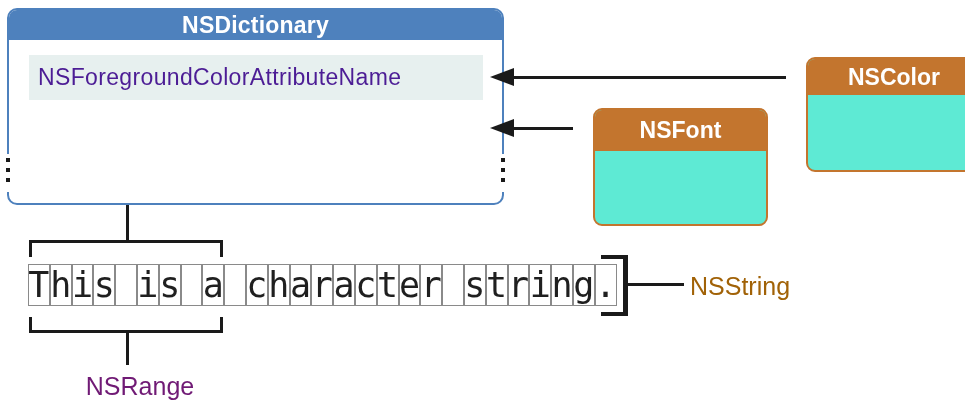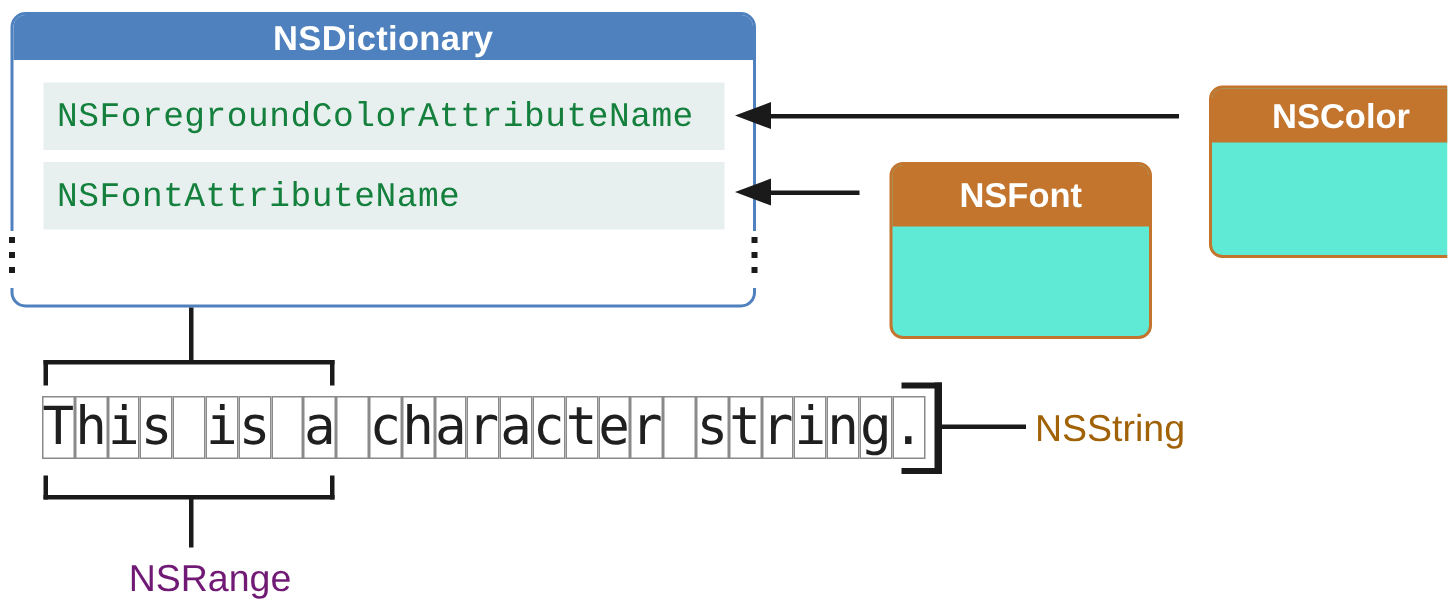--- a/index.html
+++ b/index.html
@@ -17,22 +17,22 @@
   .dict-header{
     position:absolute;left:0;top:0;right:0;height:30px;
     background:var(--blue,#4E81BD);border-radius:8px 8px 0 0;
     display:flex;align-items:center;justify-content:center;
     color:#fff;font-weight:bold;font-size:23px;letter-spacing:.2px;
   }
   .dict-row{
     position:absolute;left:29px;width:454px;height:45px;
     background:var(--row_bg,#E7F0EF);
     display:flex;align-items:center;padding-left:9px;box-sizing:border-box;
-    font-family:Liberation Mono, monospace;font-size:23px;letter-spacing:.35px;
-    color:#15803d;white-space:pre;
+    font-family:Liberation Sans, sans-serif;font-size:23px;letter-spacing:.35px;
+    color:#4c1d95;white-space:pre;
   }
   .row1{top:55px;} .row2{top:108px;}
   .gap-patch{position:absolute;background:#fff;}
   .gap-left{left:5px;top:154px;width:7px;height:38px;}
   .gap-right{left:499px;top:154px;width:7px;height:38px;}
   .dots{position:absolute;width:4px;display:flex;flex-direction:column;gap:6px;}
   .dots div{width:4px;height:4px;background:#1a1a1a;}
   .dots-left{left:6px;top:158px;}
   .dots-right{left:501px;top:158px;}
   
@@ -105,21 +105,20 @@
 </style>
 </head>
 <body>
 
 <div class="stage">
 
   <div class="dict-box">
     <div class="dict-header">NSDictionary</div>
   </div>
   <div class="dict-row row1">NSForegroundColorAttributeName</div>
-  <div class="dict-row row2">NSFontAttributeName</div>
 
   <div class="gap-patch gap-left"></div>
   <div class="gap-patch gap-right"></div>
   <div class="dots dots-left">
       <div></div>
       <div></div>
       <div></div>
     </div>
   <div class="dots dots-right">
       <div></div>

